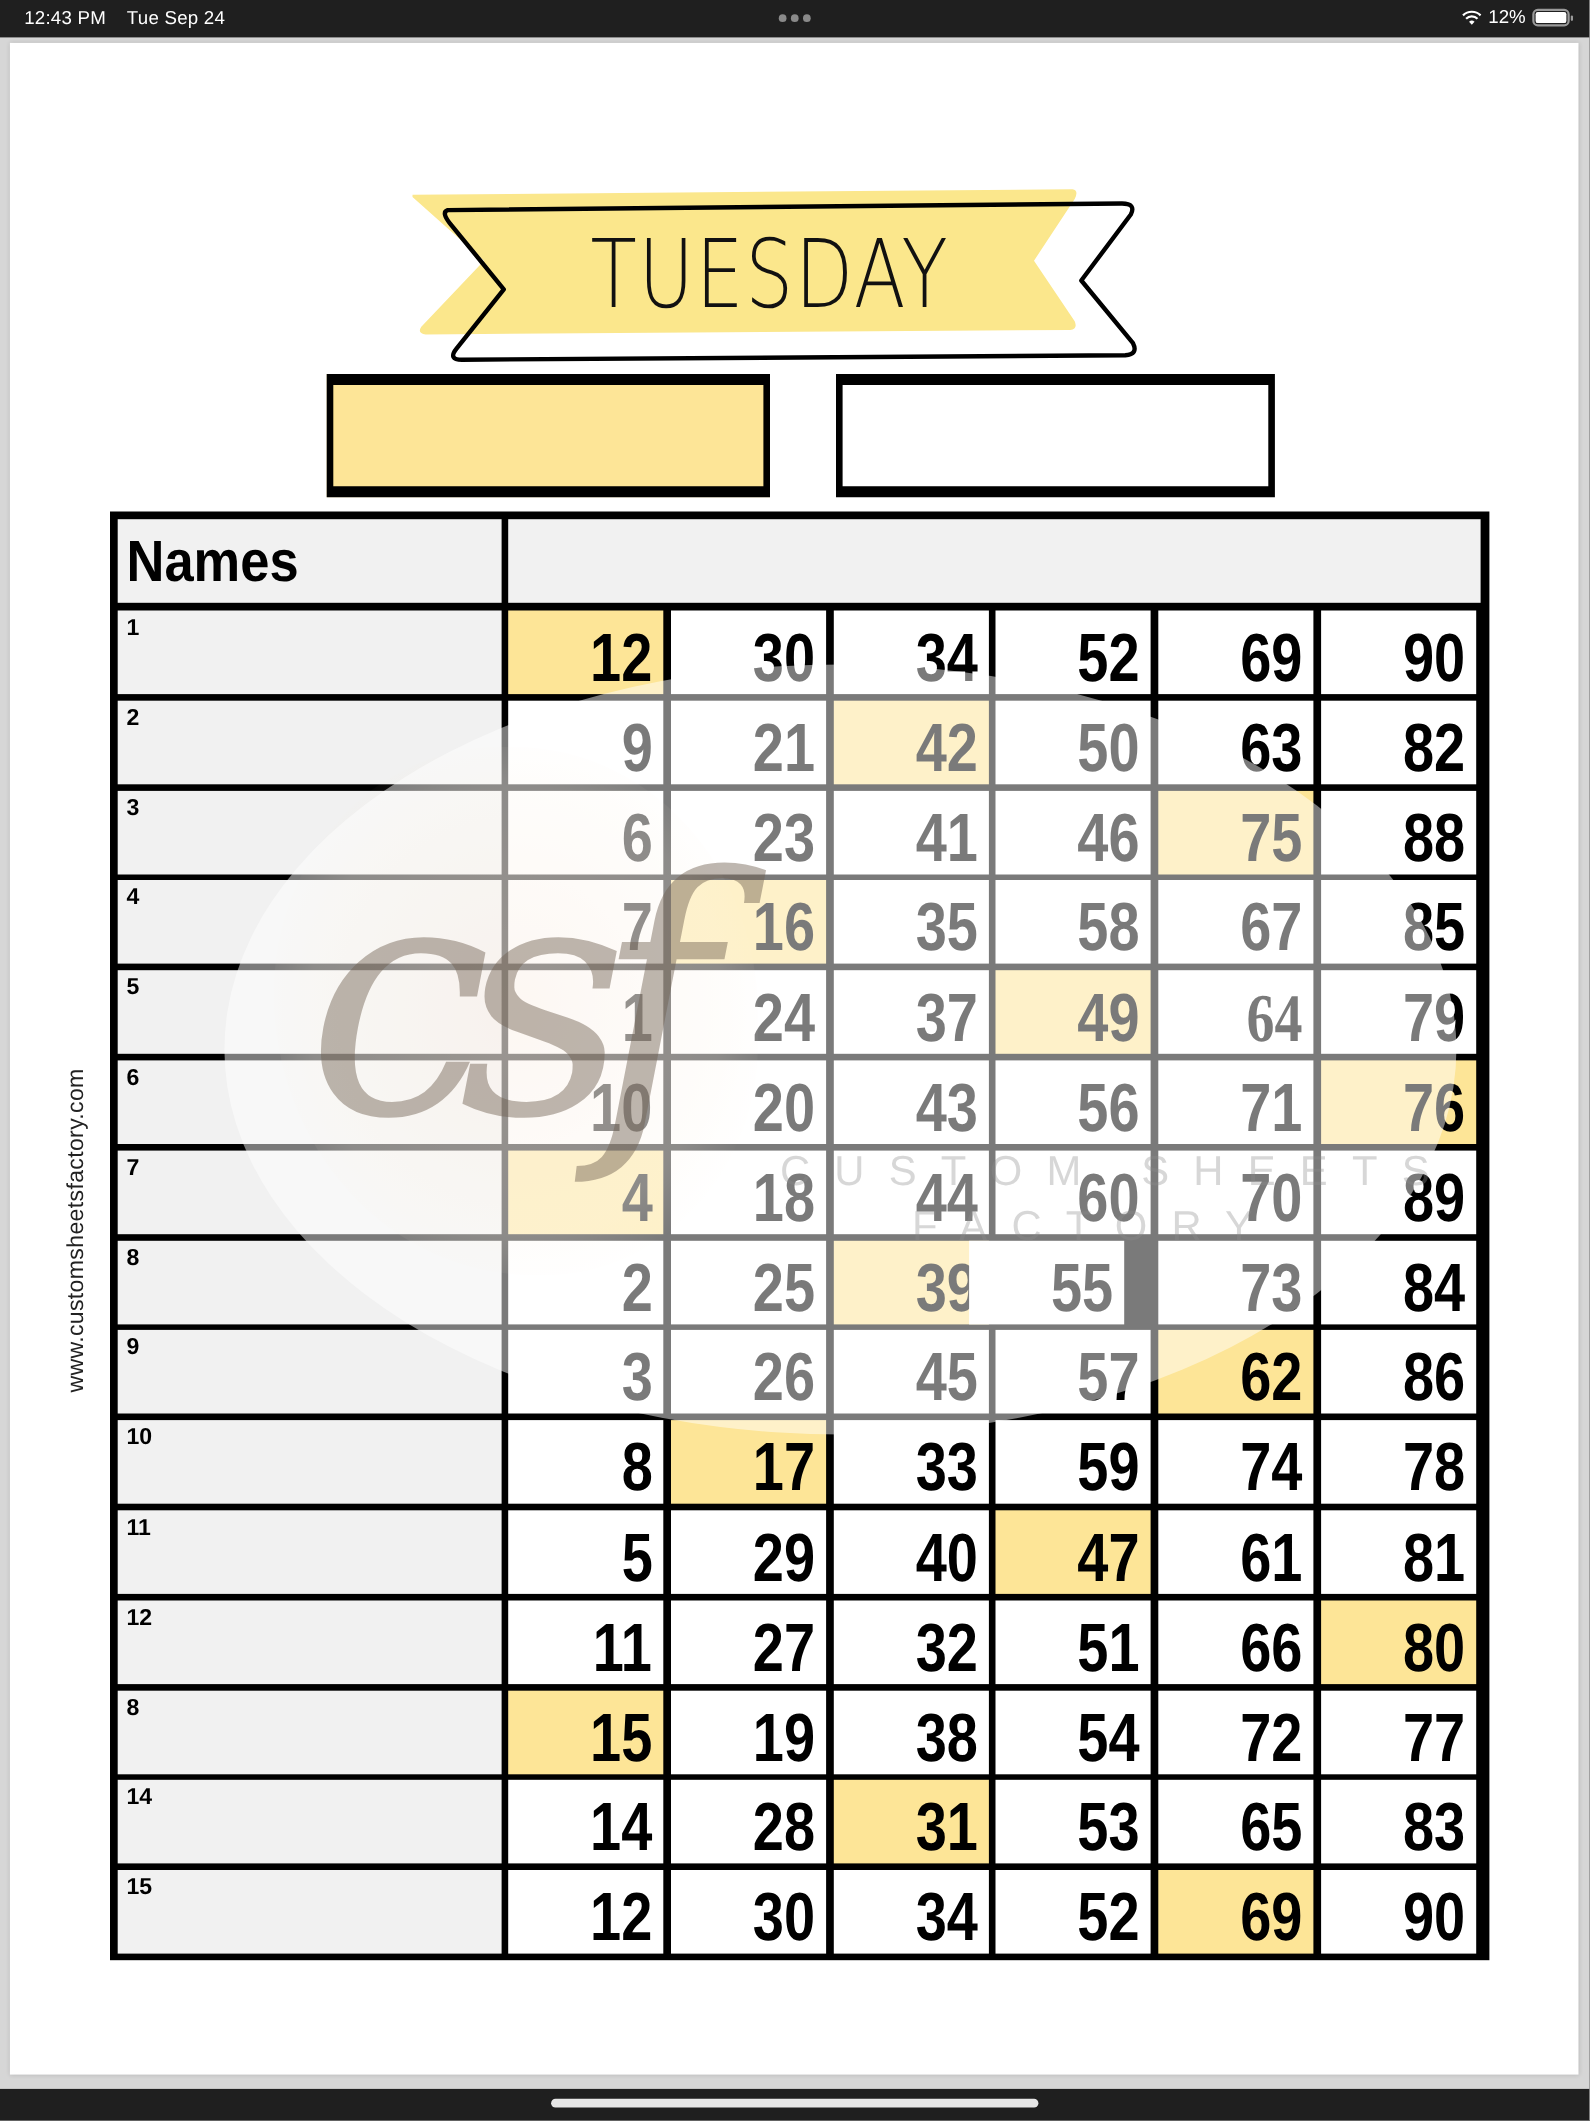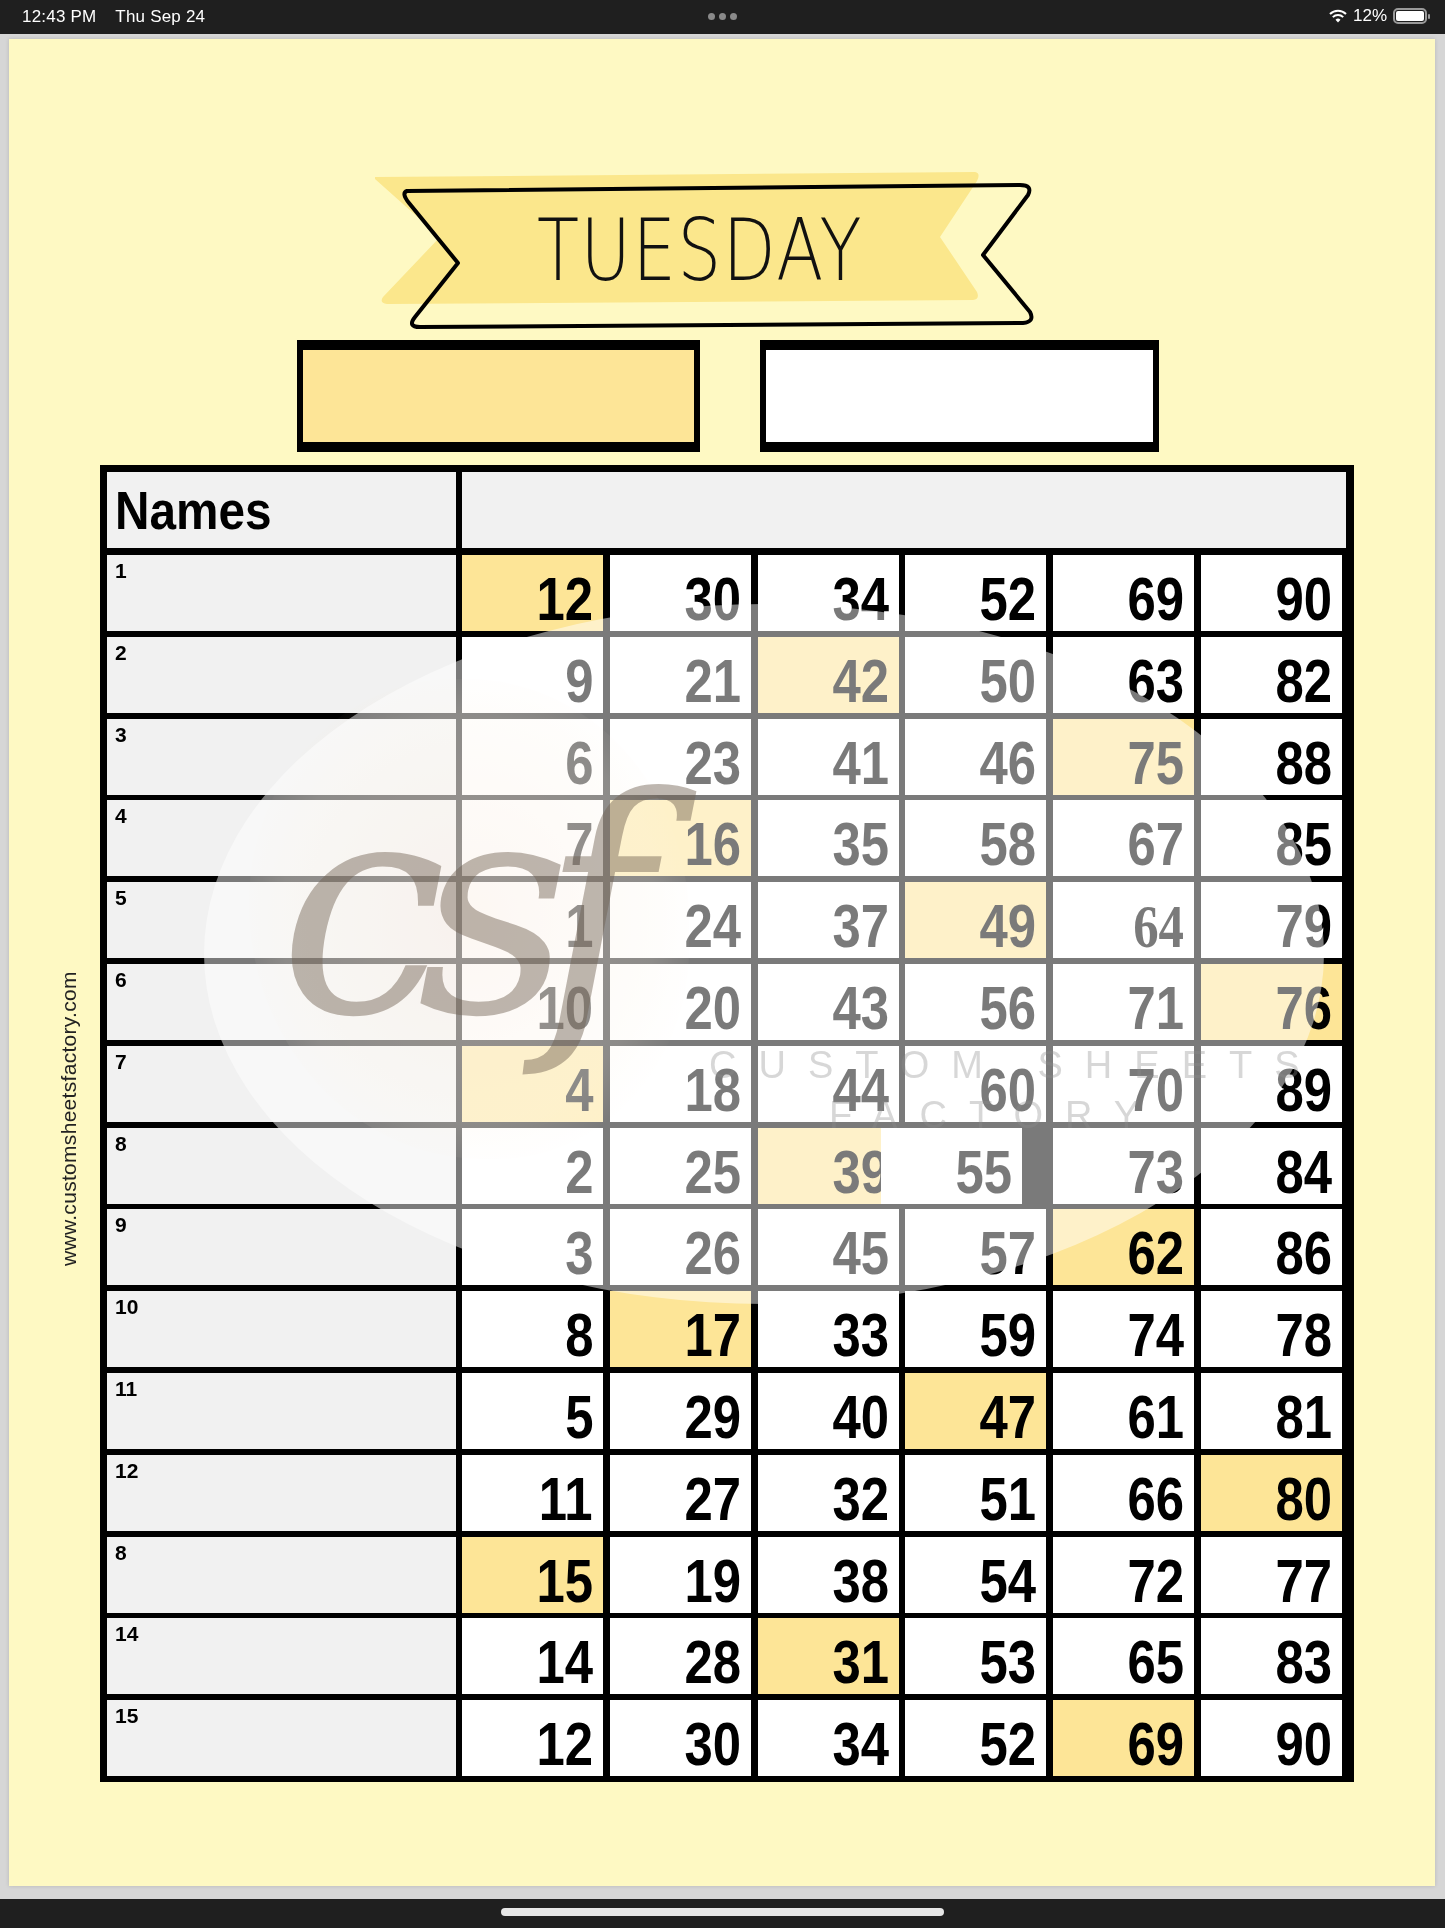--- a/index.html
+++ b/index.html
@@ -11,21 +11,21 @@
   .status-left { position: absolute; left: 22px; top: 7px; letter-spacing: 0.2px; }
   .status-left span + span { margin-left: 14px; }
   .status-dots { position: absolute; left: 708px; top: 13px; display: flex; gap: 4px; }
   .status-dots i { width: 7px; height: 7px; border-radius: 50%; background: #8a8a8a; display: block; }
   .status-right { position: absolute; right: 18px; top: 6px; display: flex; align-items: center; gap: 6px; }
   .battery { width: 34px; height: 16px; border: 2px solid #9a9a9a; border-radius: 5px; padding: 1px; position: relative; }
   .battery::after { content: ""; position: absolute; right: -5px; top: 4px; width: 2px; height: 5px; background: #9a9a9a; border-radius: 1px; }
   .battery-fill { width: 100%; height: 100%; background: #fff; border-radius: 2px; }
 
   
-  .page { position: absolute; left: 9px; top: 39px; width: 1426px; height: 1847px; background: #fef9c3; box-shadow: 0 0 4px rgba(0,0,0,0.15); overflow: hidden; }
+  .page { position: absolute; left: 9px; top: 39px; width: 1426px; height: 1847px; background: #ffffff; box-shadow: 0 0 4px rgba(0,0,0,0.15); overflow: hidden; }
 
   
   .banner { position: absolute; left: 356px; top: 128px; width: 670px; height: 165px; }
   .banner-title { position: absolute; left: 0; top: 40px; width: 670px; text-align: center; font-family: "DejaVu Sans", sans-serif; font-size: 86px; font-weight: 300; letter-spacing: 2px; color: #111; transform: scaleX(0.8); line-height: 1; }
 
   .top-box { position: absolute; top: 301px; height: 112px; border: 6px solid #000; border-top-width: 10px; border-bottom-width: 10px; }
   .top-box.yellow { left: 288px; width: 403px; background: #fde597; }
   .top-box.white { left: 751px; width: 399px; background: #fff; }
 
   
@@ -54,21 +54,21 @@
   
   .bottom-bar { position: absolute; left: 0; top: 1899px; width: 1445px; height: 29px; background: #1f1f1f; }
   .home-indicator { position: absolute; left: 501px; top: 9px; width: 443px; height: 8px; border-radius: 4px; background: #e6e6e6; }
 </style>
 </head>
 <body>
 
 <div class="status-bar">
   <div class="status-left">
     <span>12:43 PM</span>
-    <span>Thu Sep 24</span>
+    <span>Tue Sep 24</span>
   </div>
   <div class="status-dots">
       <i></i>
       <i></i>
       <i></i>
     </div>
   <div class="status-right">
     <svg width="18" height="14" viewBox="0 0 18 14">
       <path d="M9 13.5 L6.5 10.8 A3.6 3.6 0 0 1 11.5 10.8 Z" fill="#fff"></path>
       <path d="M3.8 8.1 A7.4 7.4 0 0 1 14.2 8.1" stroke="#fff" stroke-width="2" fill="none"></path>

